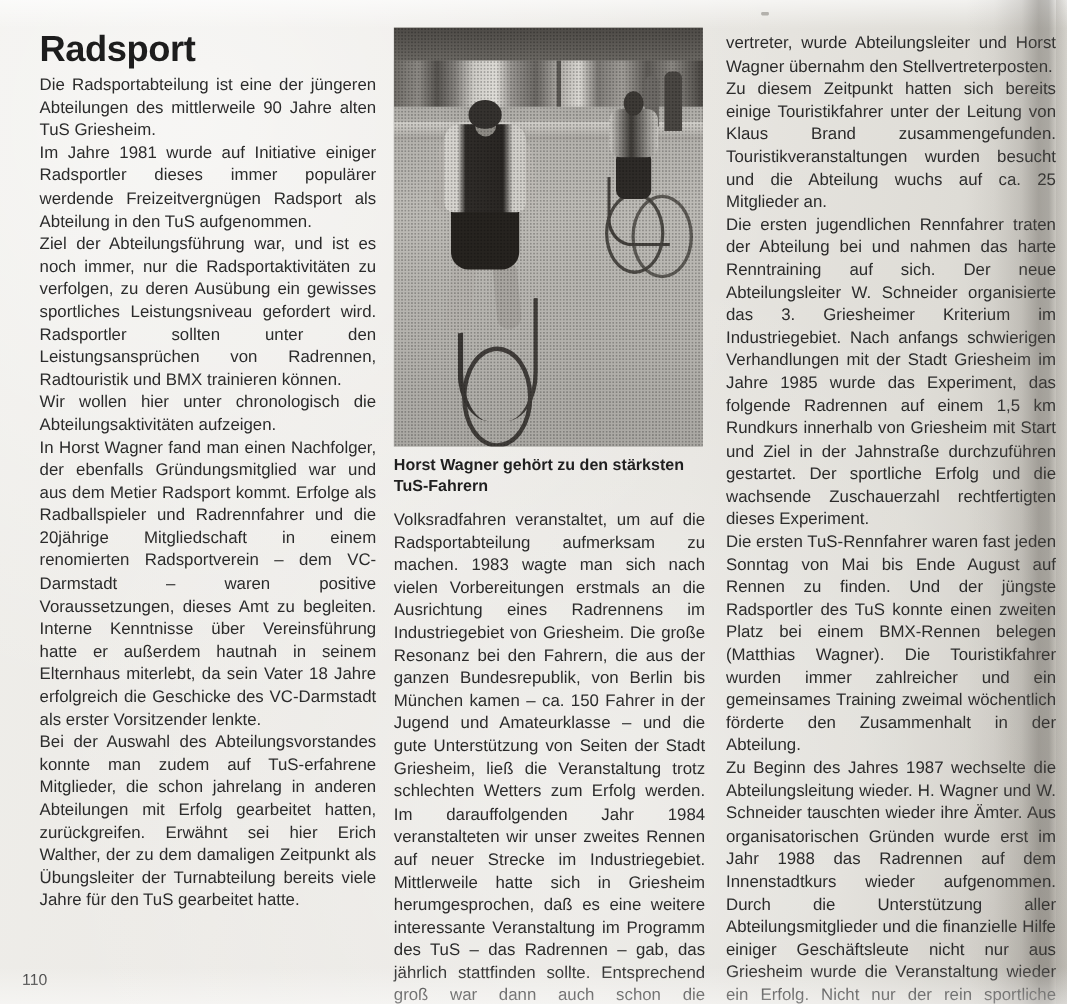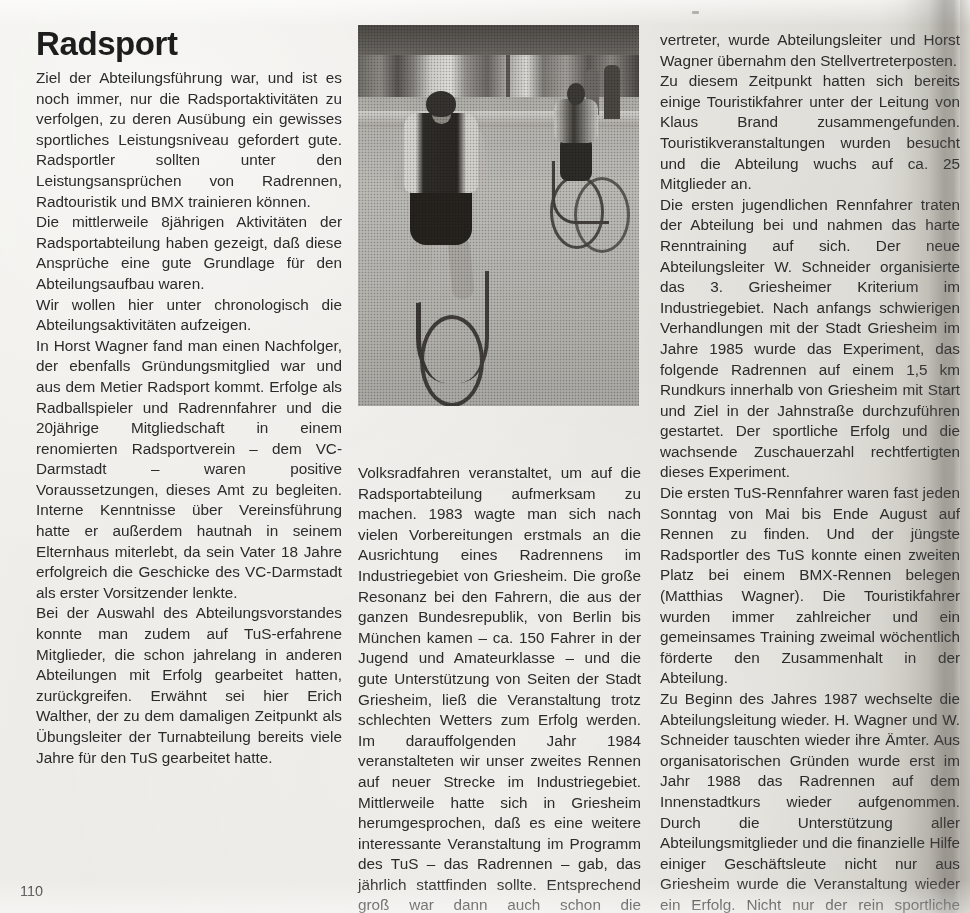--- a/index.html
+++ b/index.html
@@ -252,24 +252,26 @@
       <div class="r1-armL"></div>
       <div class="r1-armR"></div>
       <div class="r1-torso"></div>
       <div class="r1-face"></div>
       <div class="r1-head"></div>
 
       <div class="halftone"></div>
     </div>
   </div>
 
+  <div class="caption">Horst Wagner gehört zu den stärksten TuS-Fahrern</div>
 
   <div class="col col1">
-    <p>Ziel der Abteilungsführung war, und ist es noch immer, nur die Radsportaktivitäten zu verfolgen, zu deren Ausübung ein gewisses sportliches Leistungsniveau gefordert gute. Radsportler sollten unter den Leistungsansprüchen von Radrennen, Radtouristik und BMX trainieren können.</p>
-    <p>Die mittlerweile 8jährigen Aktivitäten der Radsportabteilung haben gezeigt, daß diese Ansprüche eine gute Grundlage für den Abteilungsaufbau waren.</p>
+    <p>Die Radsportabteilung ist eine der jüngeren Abteilungen des mittlerweile 90 Jahre alten TuS Griesheim.</p>
+    <p>Im Jahre 1981 wurde auf Initiative einiger Radsportler dieses immer populärer werdende Freizeitvergnügen Radsport als Abteilung in den TuS aufgenommen.</p>
+    <p>Ziel der Abteilungsführung war, und ist es noch immer, nur die Radsportaktivitäten zu verfolgen, zu deren Ausübung ein gewisses sportliches Leistungsniveau gefordert wird. Radsportler sollten unter den Leistungsansprüchen von Radrennen, Radtouristik und BMX trainieren können.</p>
     <p>Wir wollen hier unter chronologisch die Abteilungsaktivitäten aufzeigen.</p>
     <p>In Horst Wagner fand man einen Nachfolger, der ebenfalls Gründungsmitglied war und aus dem Metier Radsport kommt. Erfolge als Radballspieler und Radrennfahrer und die 20jährige Mitgliedschaft in einem renomierten Radsportverein – dem VC-Darmstadt – waren positive Voraussetzungen, dieses Amt zu begleiten. Interne Kenntnisse über Vereinsführung hatte er außerdem hautnah in seinem Elternhaus miterlebt, da sein Vater 18 Jahre erfolgreich die Geschicke des VC-Darmstadt als erster Vorsitzender lenkte.</p>
     <p>Bei der Auswahl des Abteilungsvorstandes konnte man zudem auf TuS-erfahrene Mitglieder, die schon jahrelang in anderen Abteilungen mit Erfolg gearbeitet hatten, zurückgreifen. Erwähnt sei hier Erich Walther, der zu dem damaligen Zeitpunkt als Übungsleiter der Turnabteilung bereits viele Jahre für den TuS gearbeitet hatte.</p>
 
   </div>
 
   <div class="col col2">
     <p>Volksradfahren veranstaltet, um auf die Radsportabteilung aufmerksam zu machen. 1983 wagte man sich nach vielen Vorbereitungen erstmals an die Ausrichtung eines Radrennens im Industriegebiet von Griesheim. Die große Resonanz bei den Fahrern, die aus der ganzen Bundesrepublik, von Berlin bis München kamen – ca. 150 Fahrer in der Jugend und Amateurklasse – und die gute Unterstützung von Seiten der Stadt Griesheim, ließ die Veranstaltung trotz schlechten Wetters zum Erfolg werden. Im darauffolgenden Jahr 1984 veranstalteten wir unser zweites Rennen auf neuer Strecke im Industriegebiet. Mittlerweile hatte sich in Griesheim herumgesprochen, daß es eine weitere interessante Veranstaltung im Programm des TuS – das Radrennen – gab, das jährlich stattfinden sollte. Entsprechend groß war dann auch schon die Zuschauerresonanz.</p>
 
   </div>

